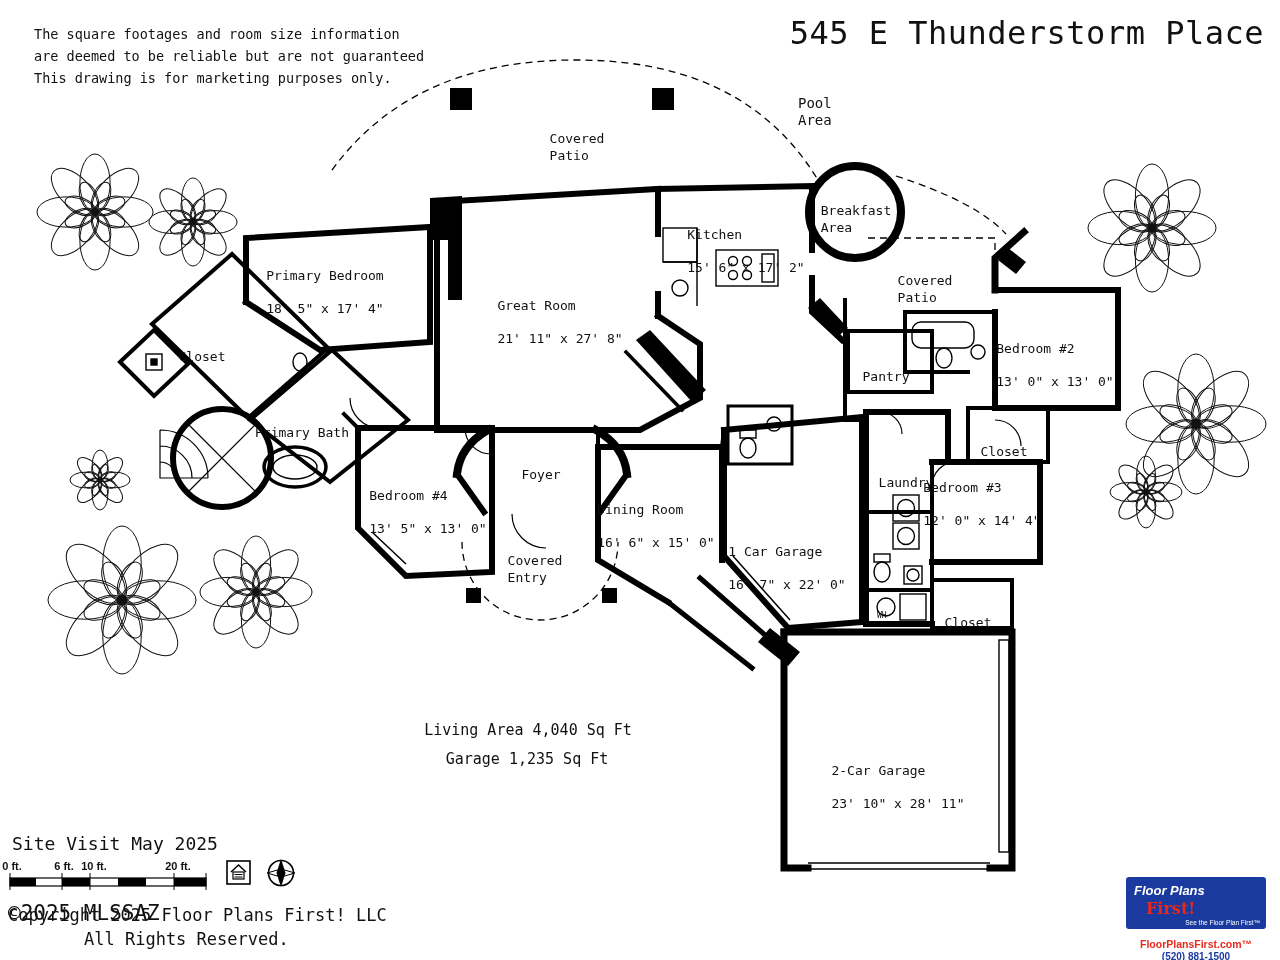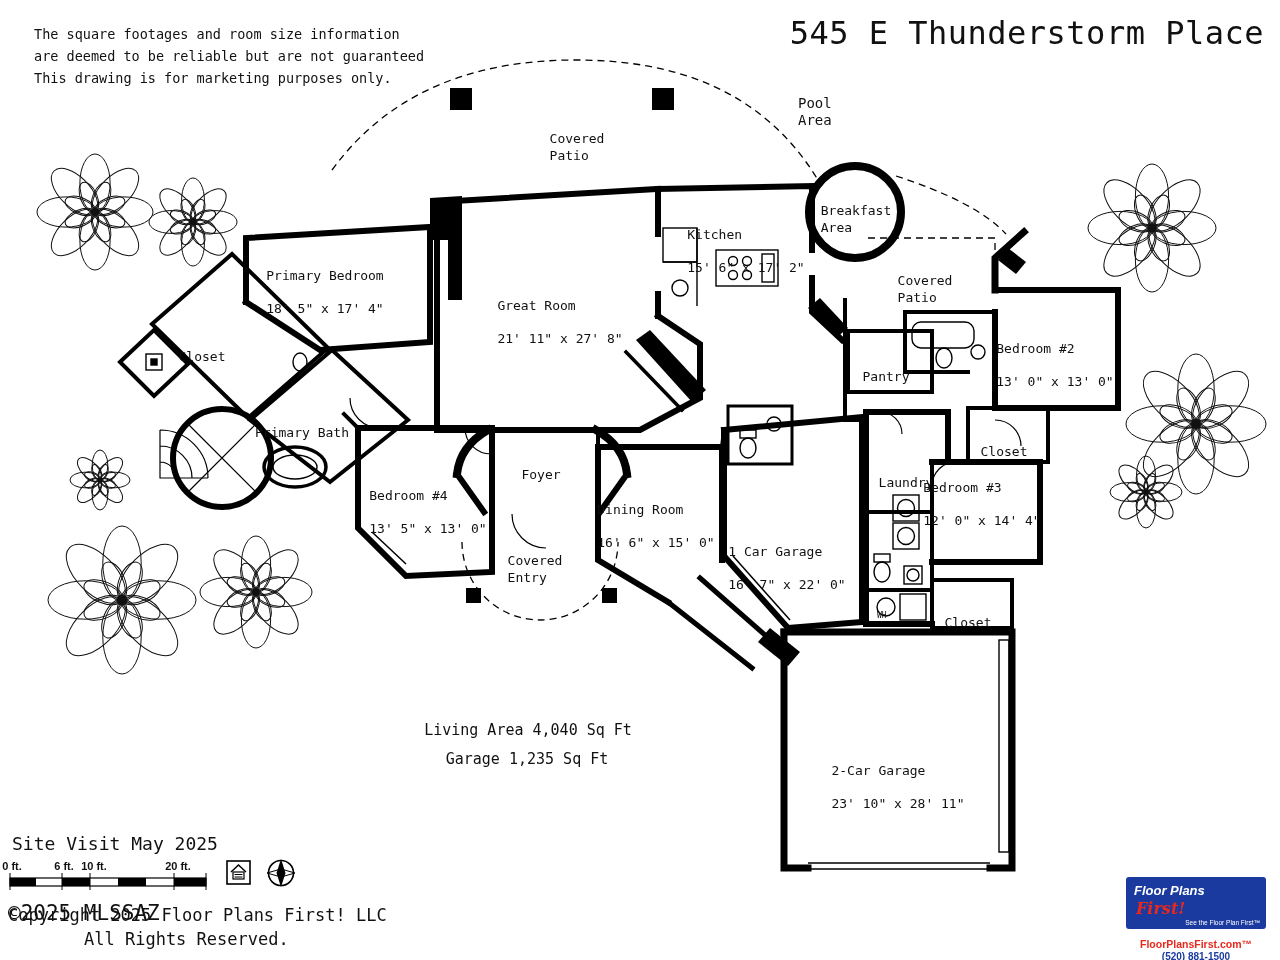--- a/index.html
+++ b/index.html
@@ -17,22 +17,22 @@
   .site-visit{left:12px;top:833px;font-size:18px;white-space:nowrap}
   .scale-label{font-size:11px;font-family:"Liberation Sans",sans-serif;font-weight:bold;
                transform:translateX(-50%);white-space:nowrap}
   .mls{left:8px;top:901px;font-size:21px;white-space:nowrap}
   .cpy1{left:8px;top:905px;font-size:17px;white-space:nowrap}
   .cpy2{left:84px;top:929px;font-size:17px;white-space:nowrap}
   .wh-label{font-size:8px;transform:none}
   .logo-wrap{left:1126px;top:877px;width:140px;font-family:"Liberation Sans",sans-serif}
   .logo-box{background:#1a3aa0;border-radius:3px;padding:4px 6px 3px 8px;width:126px}
   .logo-top{color:#fff;font-style:italic;font-weight:bold;font-size:13px;display:inline-block}
-  .logo-script{color:#e8281c;font-style:italic;font-weight:bold;font-size:16px;
-               font-family:"DejaVu Serif",serif;display:inline-block;margin-left:2px}
+  .logo-script{color:#e8281c;font-weight:bold;font-size:16px;
+               font-family:"DejaVu Serif",serif;display:inline-block;margin-left:12px}
   .logo-tagline{color:#fff;font-size:6.5px;text-align:right;margin-top:1px}
   .logo-site{color:#e8281c;font-weight:bold;font-size:10.5px;text-align:center;margin-top:9px}
   .logo-phone{color:#1a3aa0;font-weight:bold;font-size:10px;text-align:center;margin-top:1px}
 </style>
 </head>
 <body>
 
 <svg id="plan-svg" width="1280" height="960" viewBox="0 0 1280 960" xmlns="http://www.w3.org/2000/svg">
 
   <g>

